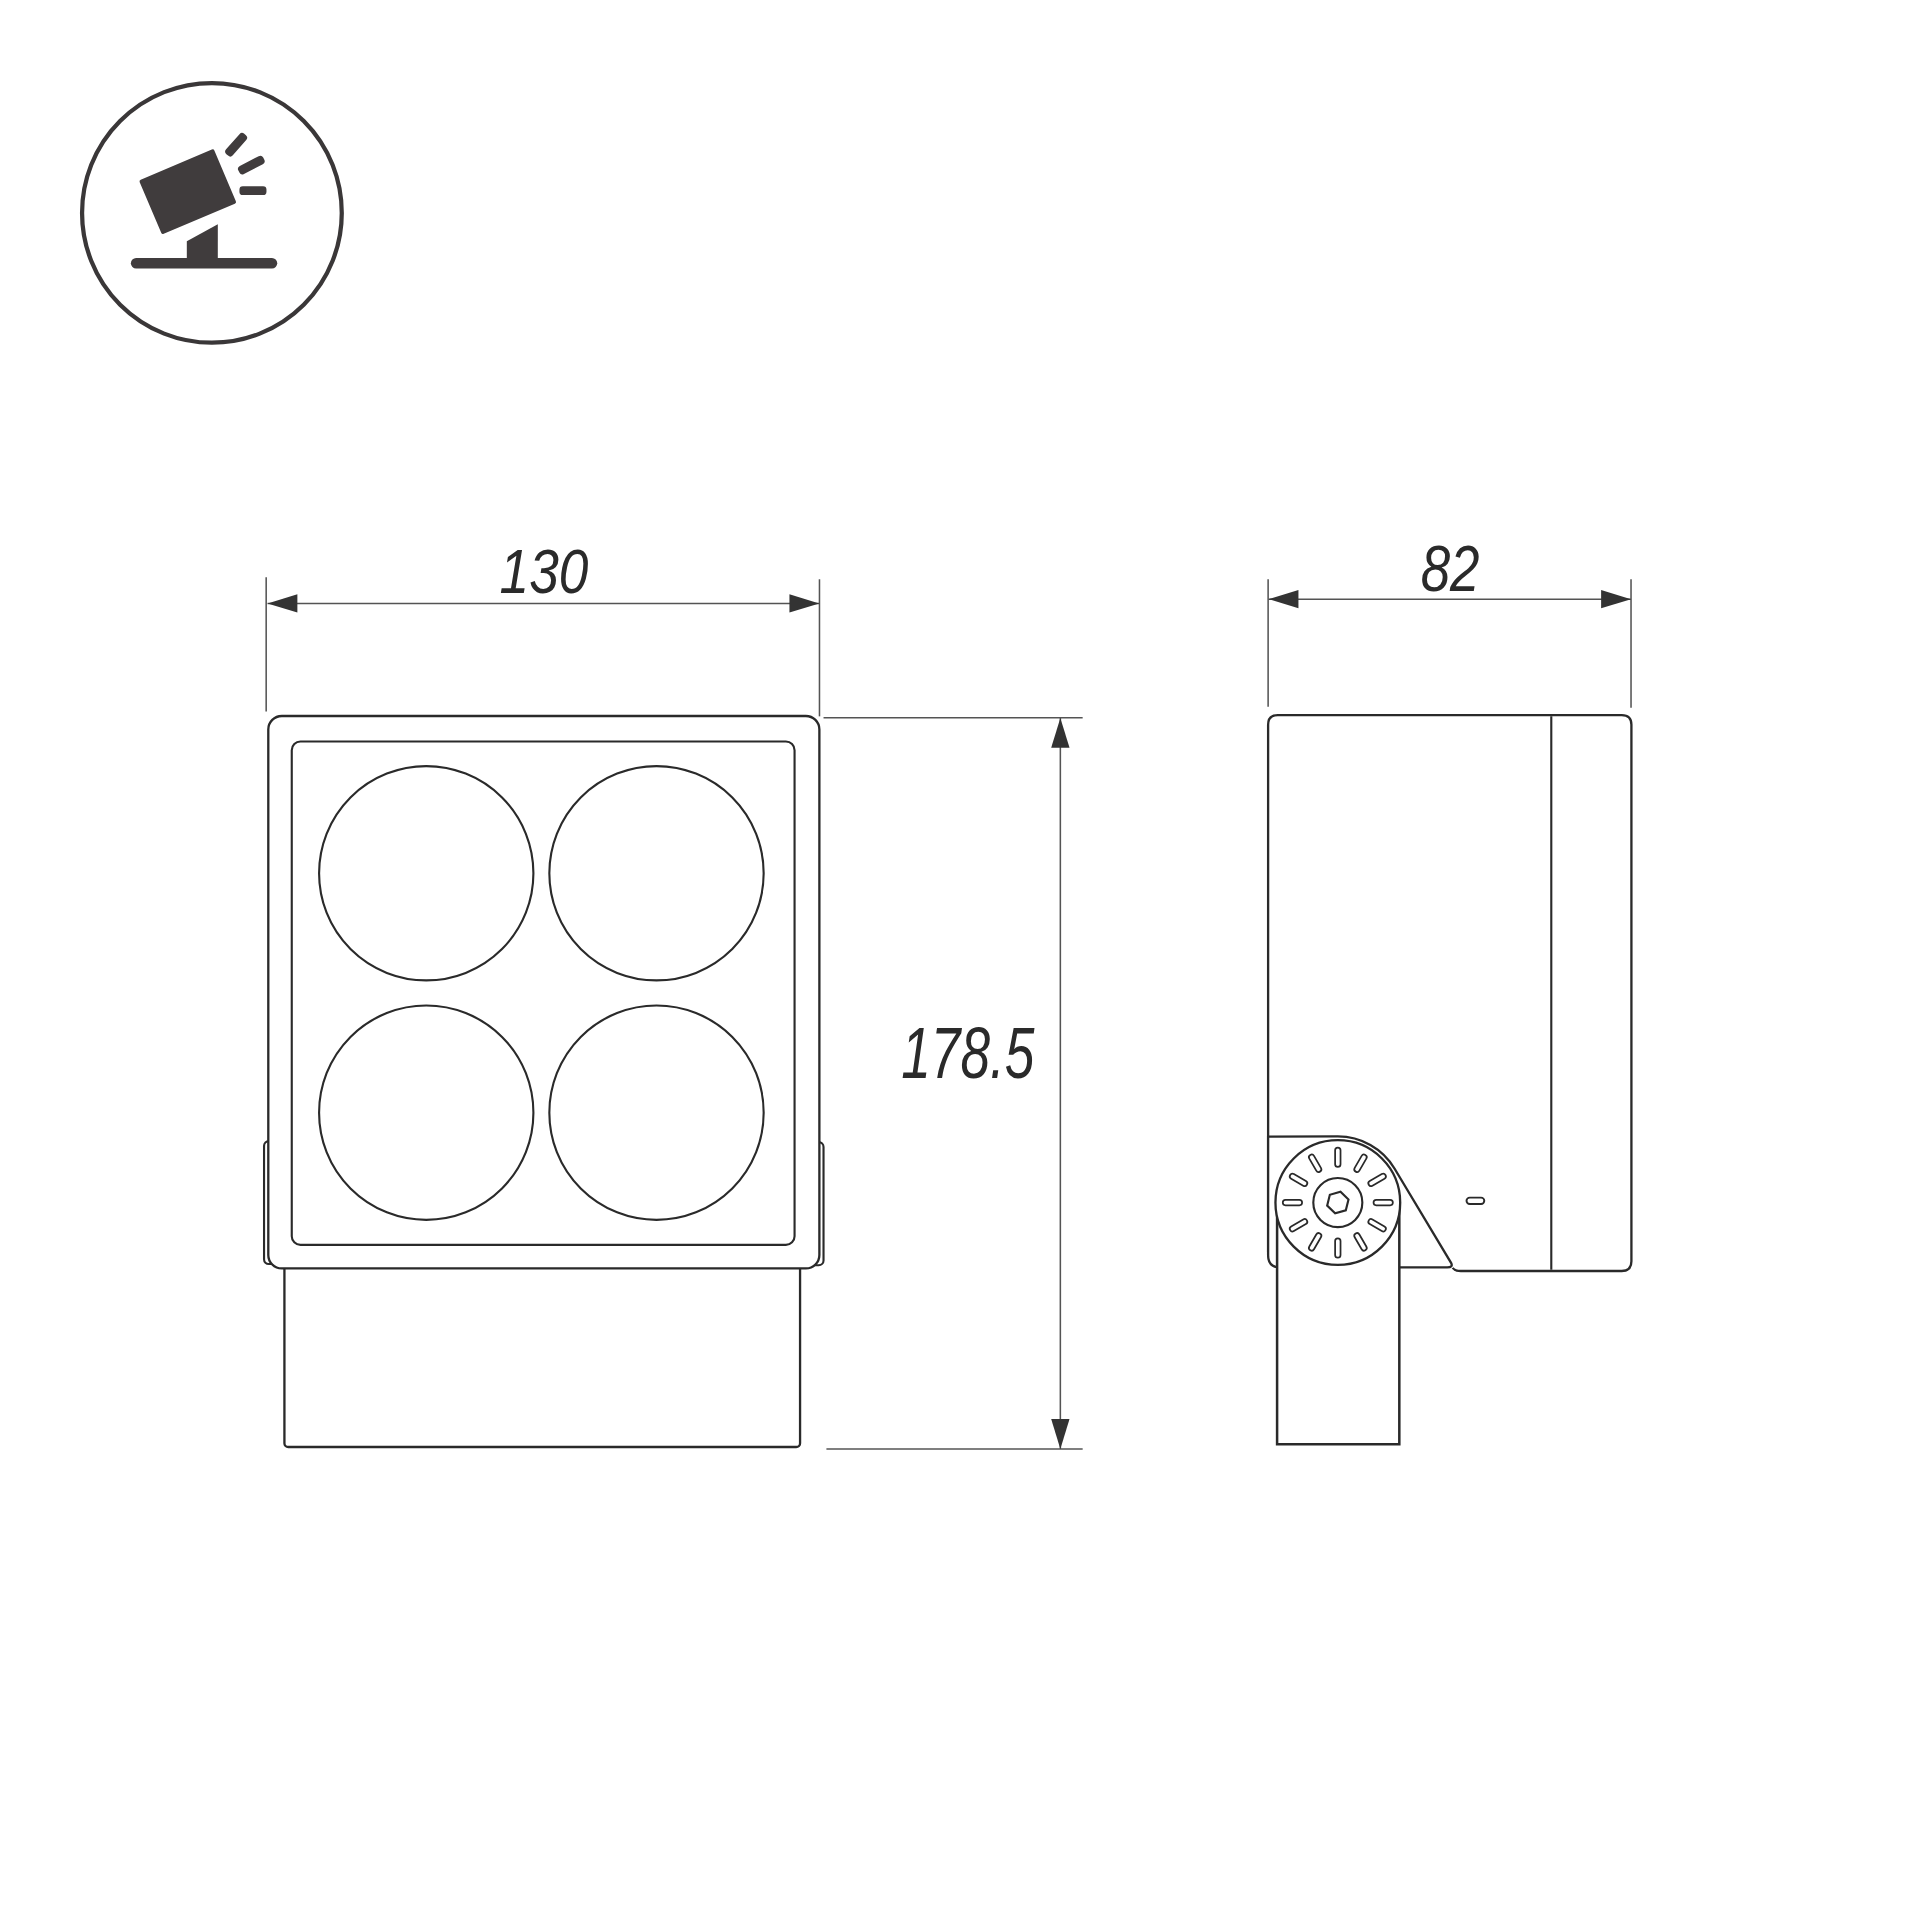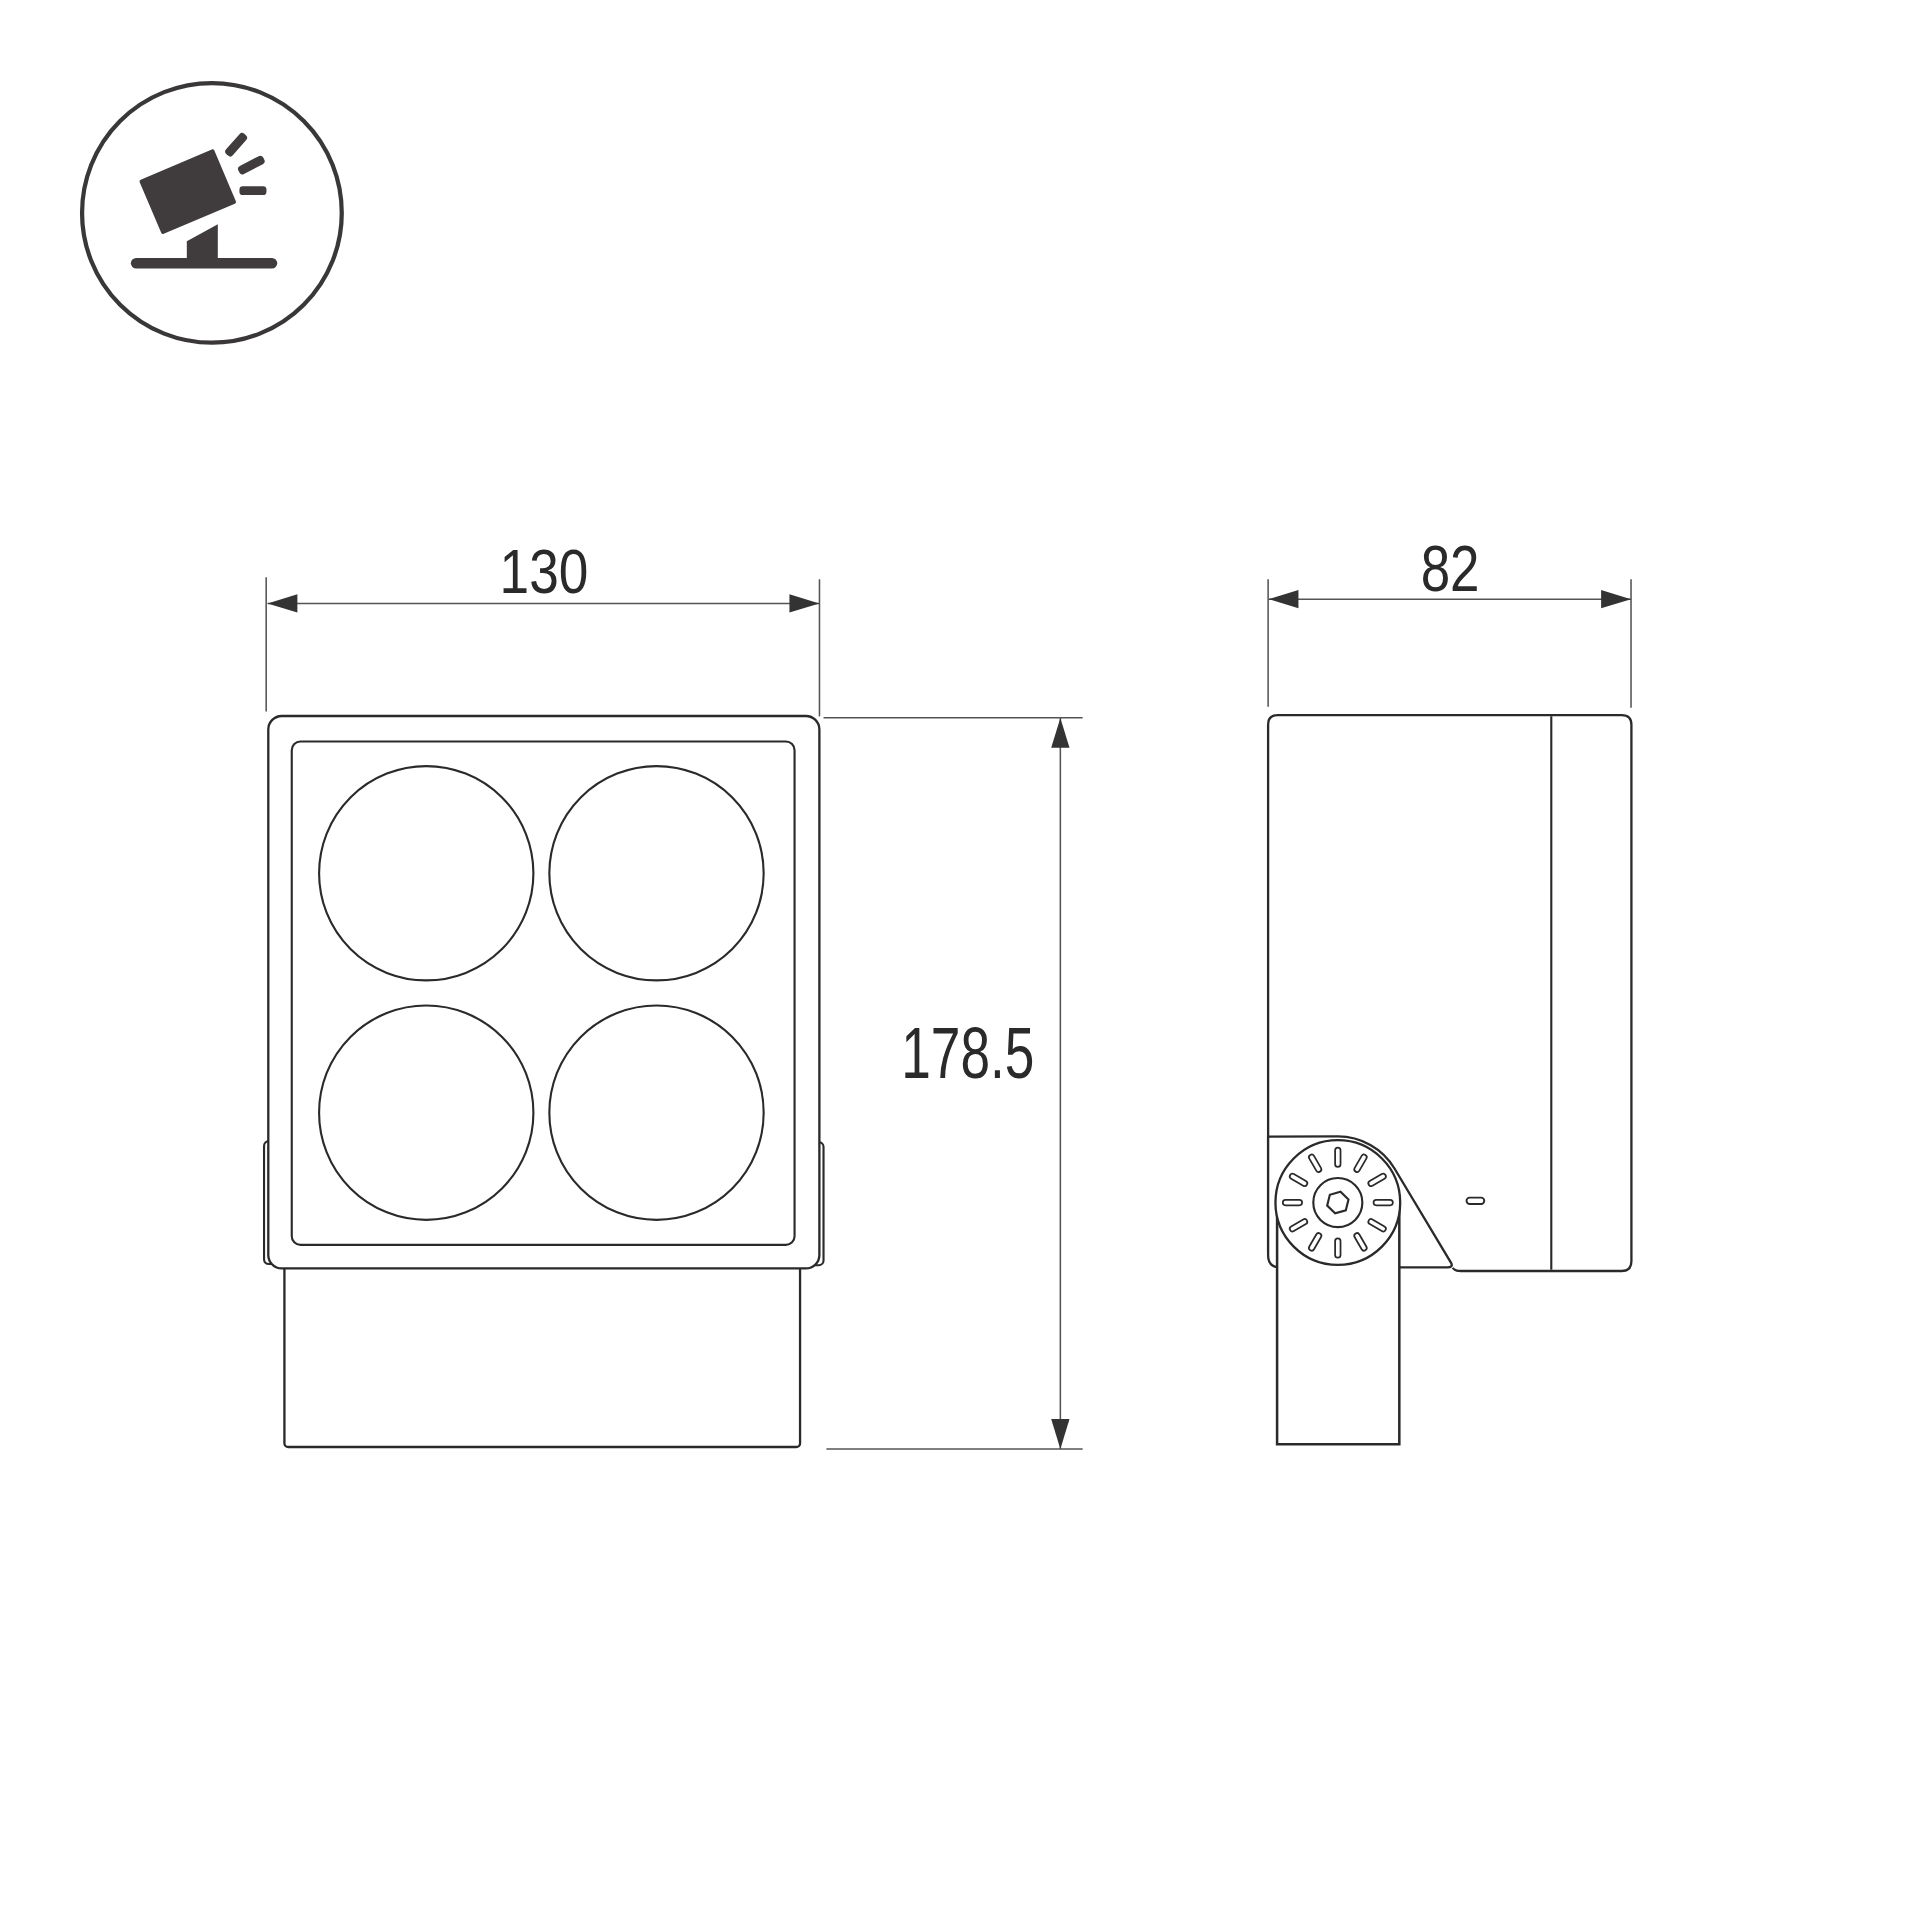--- a/index.html
+++ b/index.html
@@ -1,17 +1,17 @@
 <!DOCTYPE html>
 <html><head>
 <meta charset="utf-8">
 <style>
   html,body{margin:0;padding:0;background:#ffffff;}
   #page{width:1928px;height:1928px;position:relative;background:#ffffff;overflow:hidden;
-        font-family:"Liberation Sans", sans-serif;}
+        font-family:"Liberation Sans", sans-serif;font-style:italic;}
   svg{position:absolute;left:0;top:0;}
 </style>
 </head>
 <body>
 <div id="page">
 <svg width="1928" height="1928" viewBox="0 0 1997 1997">
 
   <rect x="0" y="0" width="1997" height="1997" fill="#ffffff"></rect>
 
   <circle cx="219.5" cy="220.5" r="134.5" fill="none" stroke="#3a3738" stroke-width="4.4"></circle>

